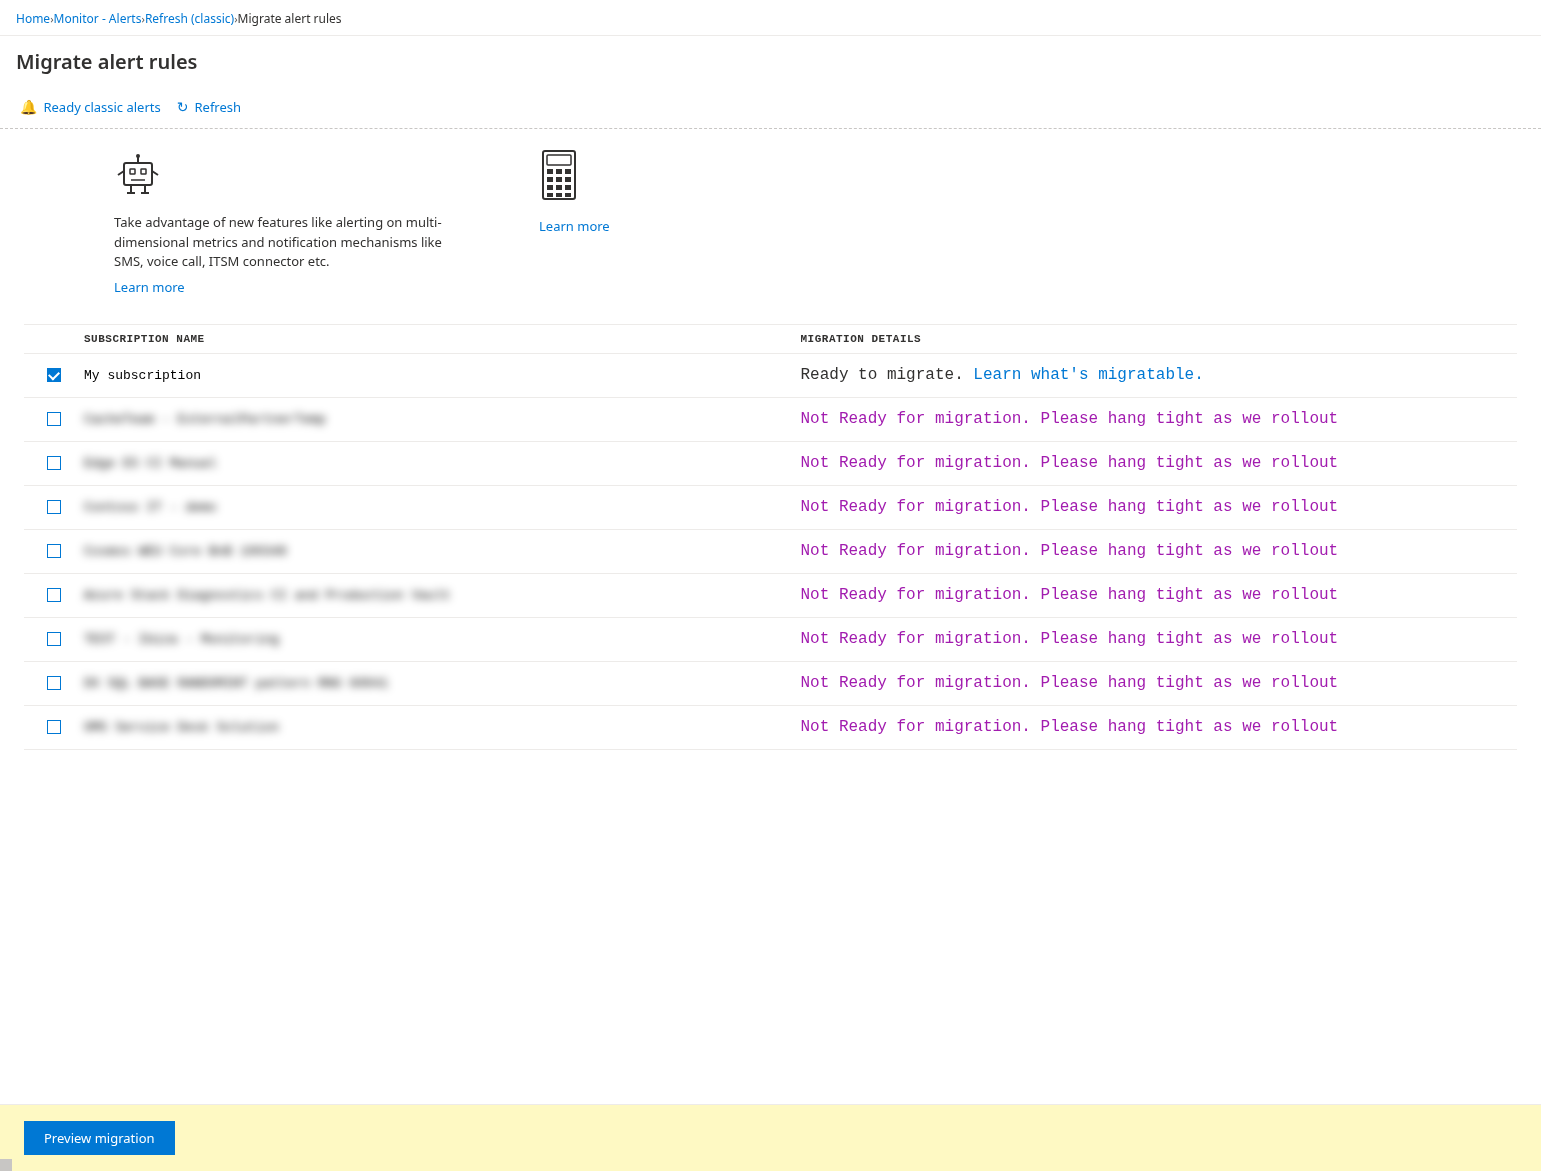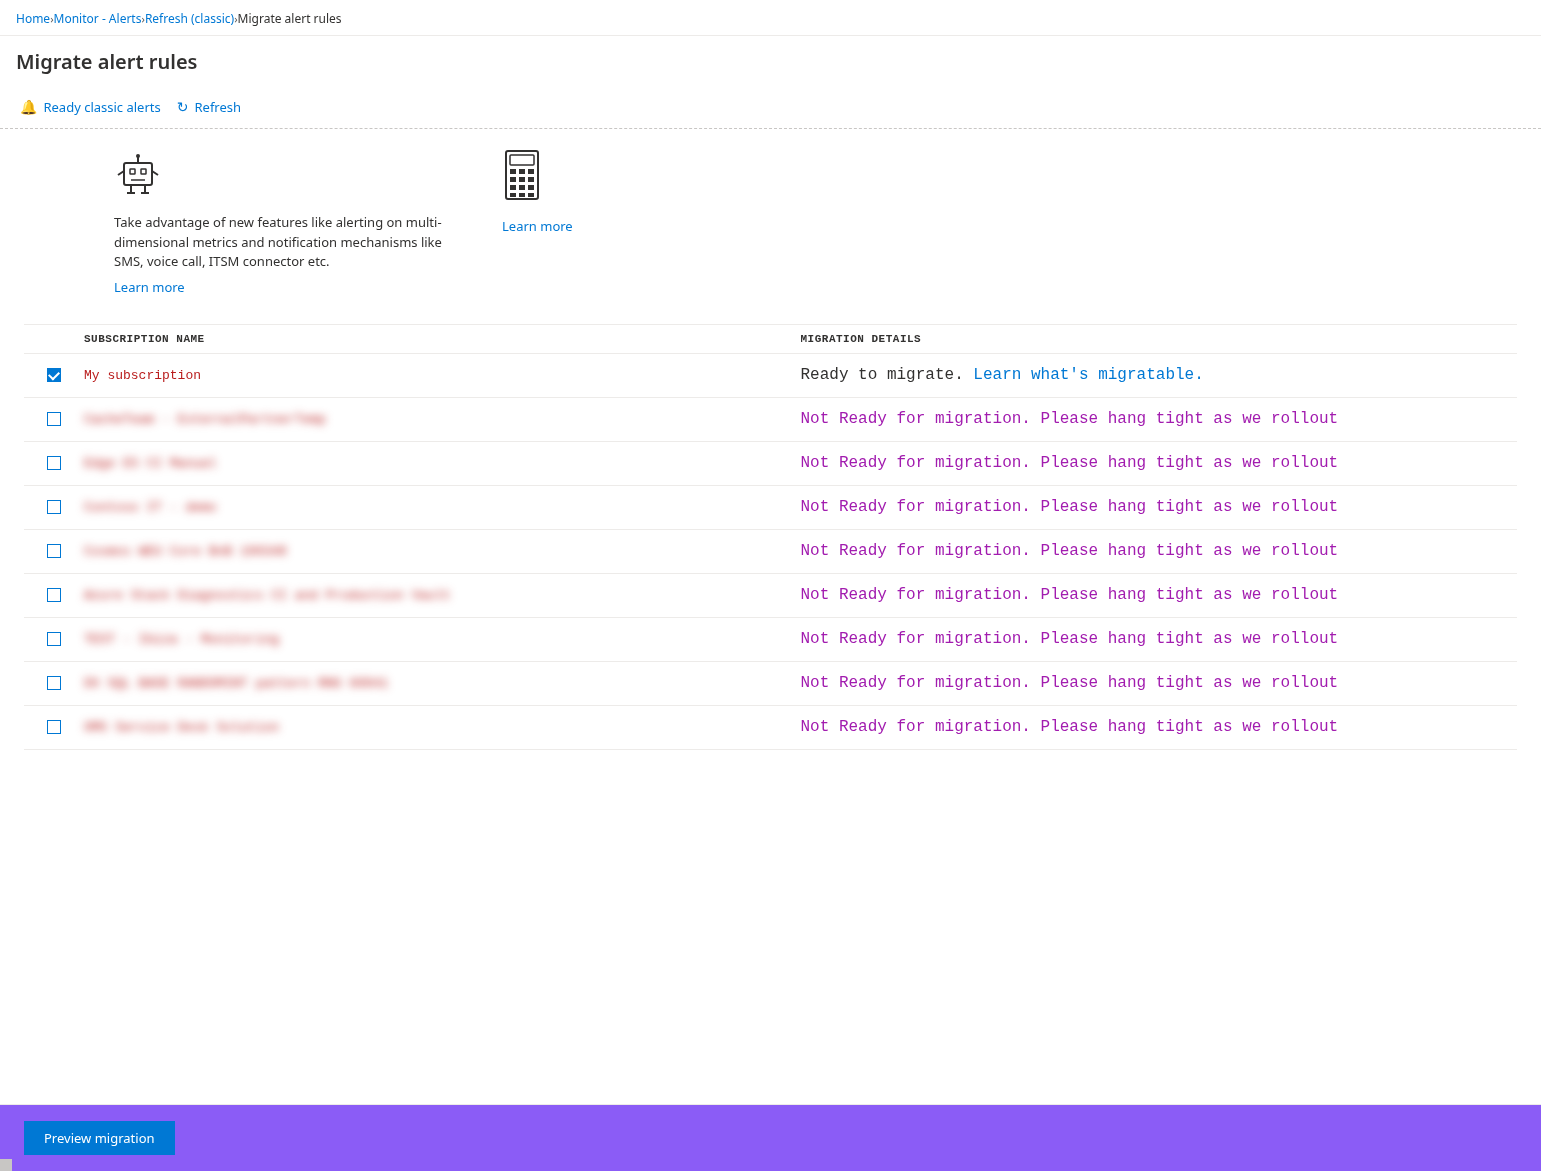--- a/index.html
+++ b/index.html
@@ -57,21 +57,21 @@
     }
     .toolbar-icon {
       font-size: 14px;
       color: #0078d4;
     }
     .content {
       padding: 20px 24px;
     }
     .feature-cards {
       display: flex;
-      gap: 28px;
+      gap: 65px;
       margin-bottom: 28px;
       padding: 0 90px;
     }
     .feature-card {
       flex: 1;
       max-width: 360px;
     }
     .feature-icon {
       margin-bottom: 12px;
     }
@@ -136,21 +136,21 @@
       content: '';
       width: 8px;
       height: 5px;
       border-left: 2px solid #fff;
       border-bottom: 2px solid #fff;
       transform: rotate(-45deg);
       margin-top: -2px;
     }
     .sub-name {
       font-size: 13px;
-      color: #b91c1c;
+      color: #000000;
     }
     .sub-name.blurred {
       filter: blur(4px);
       user-select: none;
     }
     .migration-detail {
       font-size: 16px;
       color: #323130;
     }
     .ready-text {
@@ -161,21 +161,21 @@
       text-decoration: none;
     }
     .not-ready {
       color: #a21caf;
     }
     .footer {
       position: fixed;
       bottom: 0;
       left: 0;
       right: 0;
-      background: #8b5cf6;
+      background: #fef9c3;
       border-top: 1px solid #edebe9;
       padding: 16px 24px;
     }
     .preview-btn {
       background: #0078d4;
       color: #fff;
       border: none;
       padding: 8px 20px;
       font-size: 13px;
       font-family: inherit;

